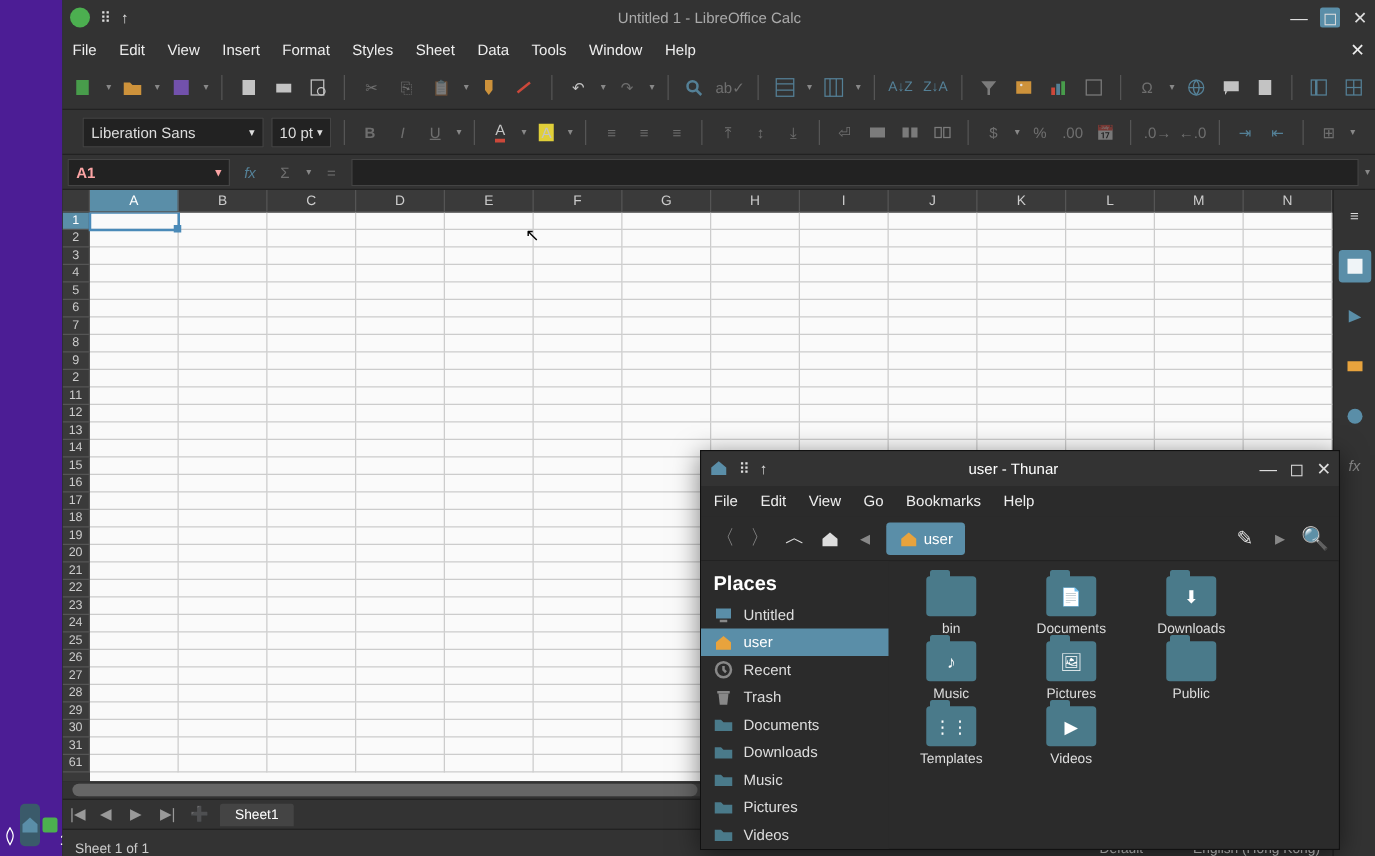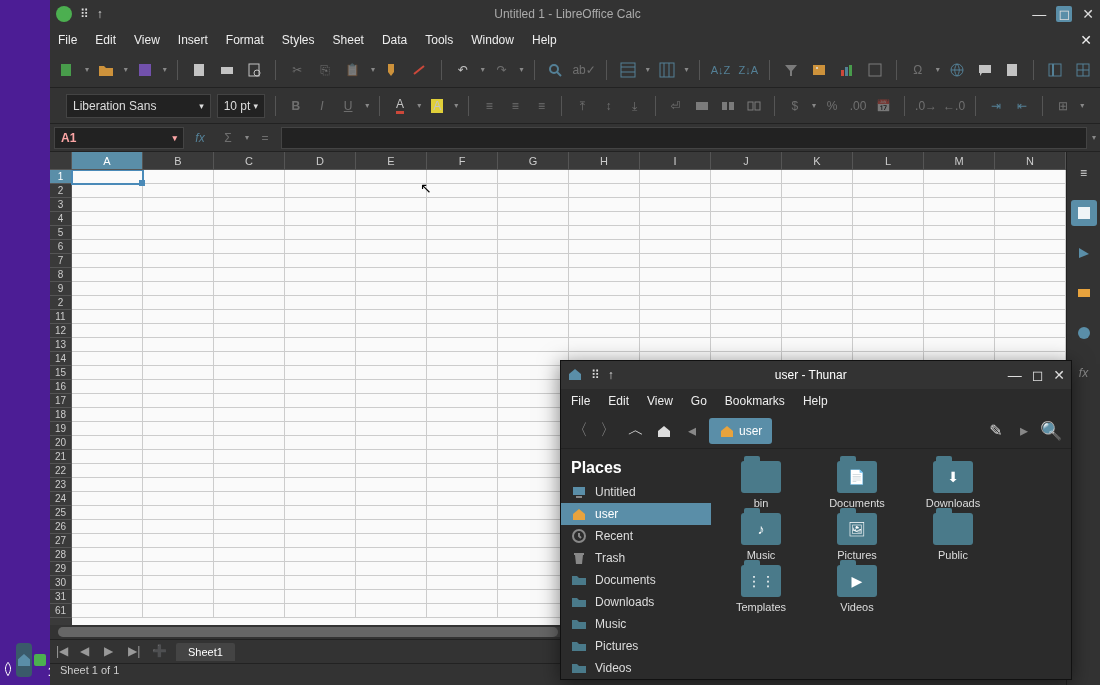--- a/index.html
+++ b/index.html
@@ -64,21 +64,21 @@
 .rsb-btn.hl { background: #5a8ea8; }
 
 .hscroll { height: 14px; background: #333; display: flex; align-items: center; }
 .hscroll-track { flex: 1; height: 10px; background: #444; margin: 0 8px; border-radius: 5px; position: relative; }
 .hscroll-thumb { position: absolute; left: 0; width: 50%; height: 10px; background: #666; border-radius: 5px; }
 
 .sheet-tabs { height: 24px; background: #333; display: flex; align-items: center; padding: 0 6px; gap: 8px; border-top: 1px solid #222; }
 .tab-nav-btn { width: 16px; height: 16px; opacity: 0.6; }
 .sheet-tab { padding: 3px 12px; background: #444; color: #fff; font-size: 11px; border-radius: 2px 2px 0 0; }
 
-.status-bar { height: 22px; background: #333; display: flex; align-items: flex-start; padding: 0 10px; gap: 40px; font-size: 11px; color: #ccc; border-top: 1px solid #222; }
+.status-bar { height: 22px; background: #333; display: flex; align-items: flex-end; padding: 0 10px; gap: 40px; font-size: 11px; color: #ccc; border-top: 1px solid #222; }
 .status-bar .sp { flex: 1; }
 
 
 .thunar-window { position: absolute; left: 560px; top: 360px; width: 512px; height: 320px; background: #2b2b2b; display: flex; flex-direction: column; border: 1px solid #111; box-shadow: 0 4px 20px rgba(0,0,0,0.5); }
 .thunar-titlebar { height: 28px; background: #333; display: flex; align-items: center; padding: 0 6px; gap: 8px; font-size: 12px; }
 .thunar-titlebar .title { flex: 1; text-align: center; font-weight: normal; color: #fff; }
 .thunar-menubar { height: 24px; background: #2b2b2b; display: flex; align-items: center; padding: 0 10px; gap: 18px; font-size: 12px; color: #eee; }
 .thunar-navbar { height: 36px; background: #2b2b2b; display: flex; align-items: center; padding: 0 8px; gap: 6px; border-bottom: 1px solid #222; }
 .nav-btn { width: 22px; height: 22px; display: flex; align-items: center; justify-content: center; color: #888; font-size: 16px; }
 .nav-btn.active { color: #ddd; }

